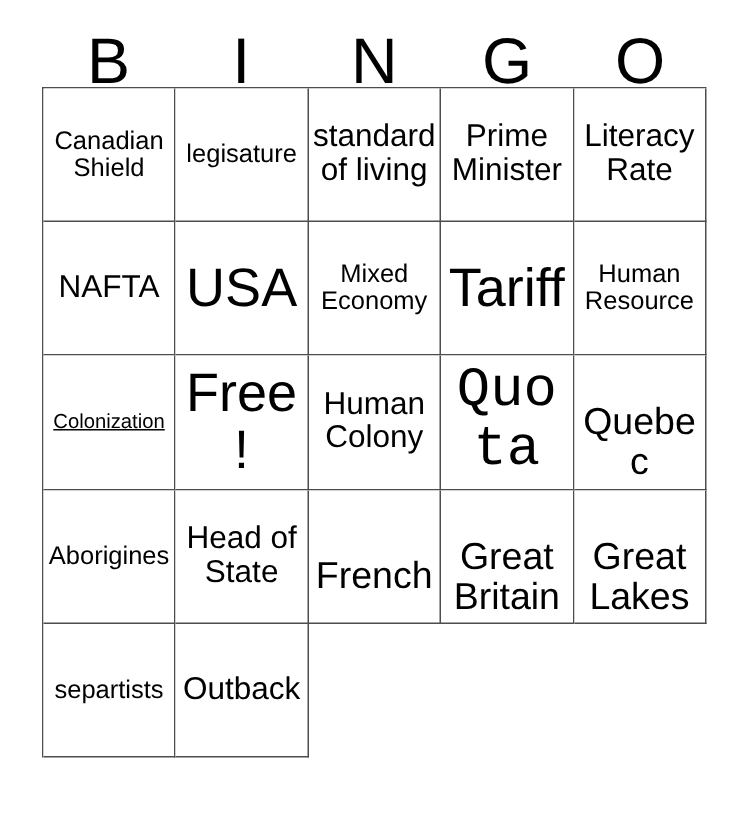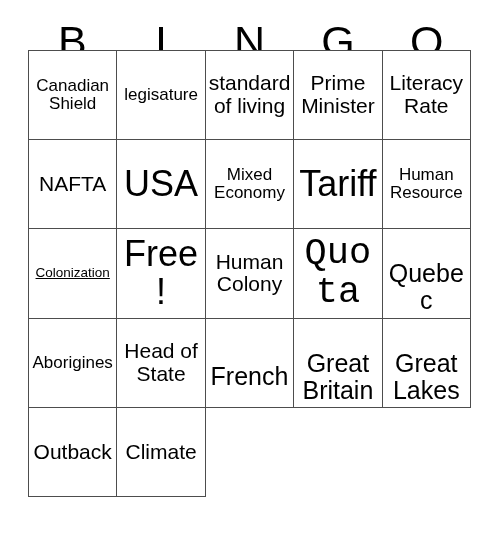--- a/index.html
+++ b/index.html
@@ -42,21 +42,21 @@
     line-height: 1;
     letter-spacing: 0;
     color: #000000;
     user-select: none;
   }
 
   
   #bingo-grid {
     position: absolute;
     left: 28px;
-    top: 50px;
+    top: 58px;
     width: 443px;
     height: 447px;
     display: grid;
     grid-template-columns: repeat(5, 1fr);
     grid-template-rows: repeat(5, 1fr);
     border-top: 1px solid #4d4d4d;
     border-left: 1px solid #4d4d4d;
     box-sizing: border-box;
     background: #ffffff;
   }
@@ -155,21 +155,21 @@
       </div>
       <div class="bingo-cell fs-lg">
         <span class="cell-text">French</span>
       </div>
       <div class="bingo-cell fs-lg">
         <span class="cell-text">Great Britain</span>
       </div>
       <div class="bingo-cell fs-lg">
         <span class="cell-text">Great Lakes</span>
       </div>
+      <div class="bingo-cell fs-sm">
+        <span class="cell-text">separtists</span>
+      </div>
       <div class="bingo-cell fs-md">
         <span class="cell-text">Outback</span>
-      </div>
-      <div class="bingo-cell fs-md">
-        <span class="cell-text">Climate</span>
       </div>
     </div>
 
 </div>
 
 </body></html>

